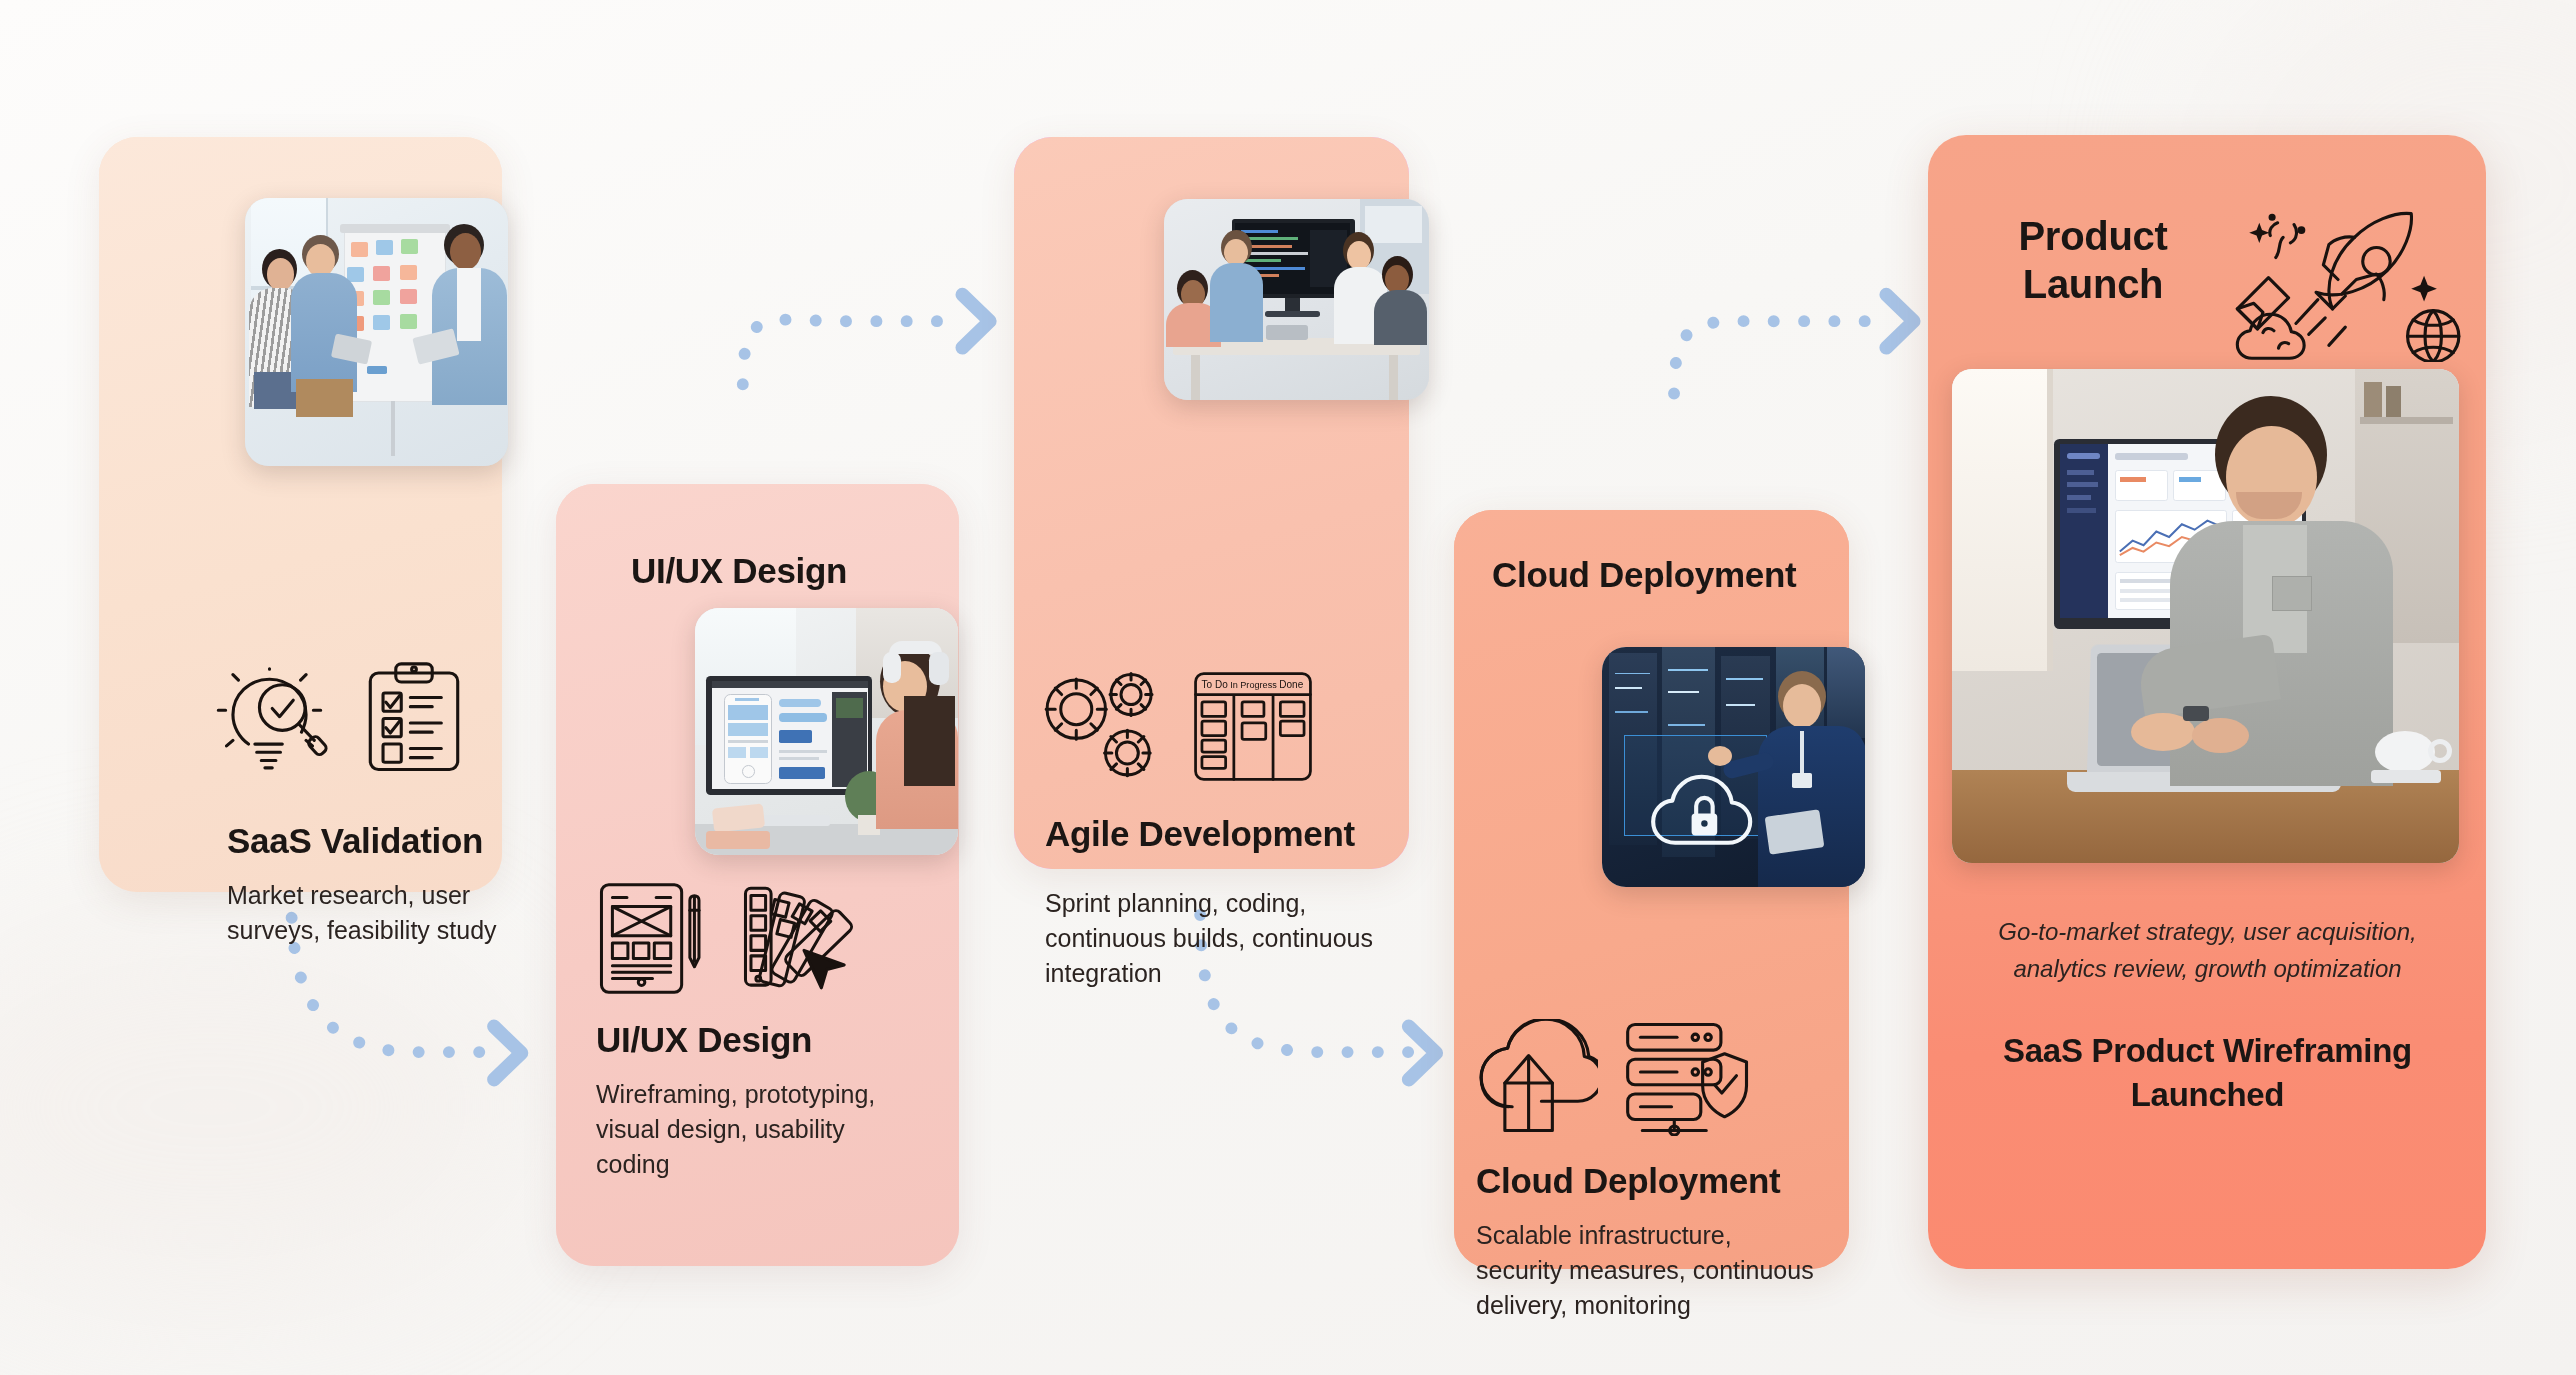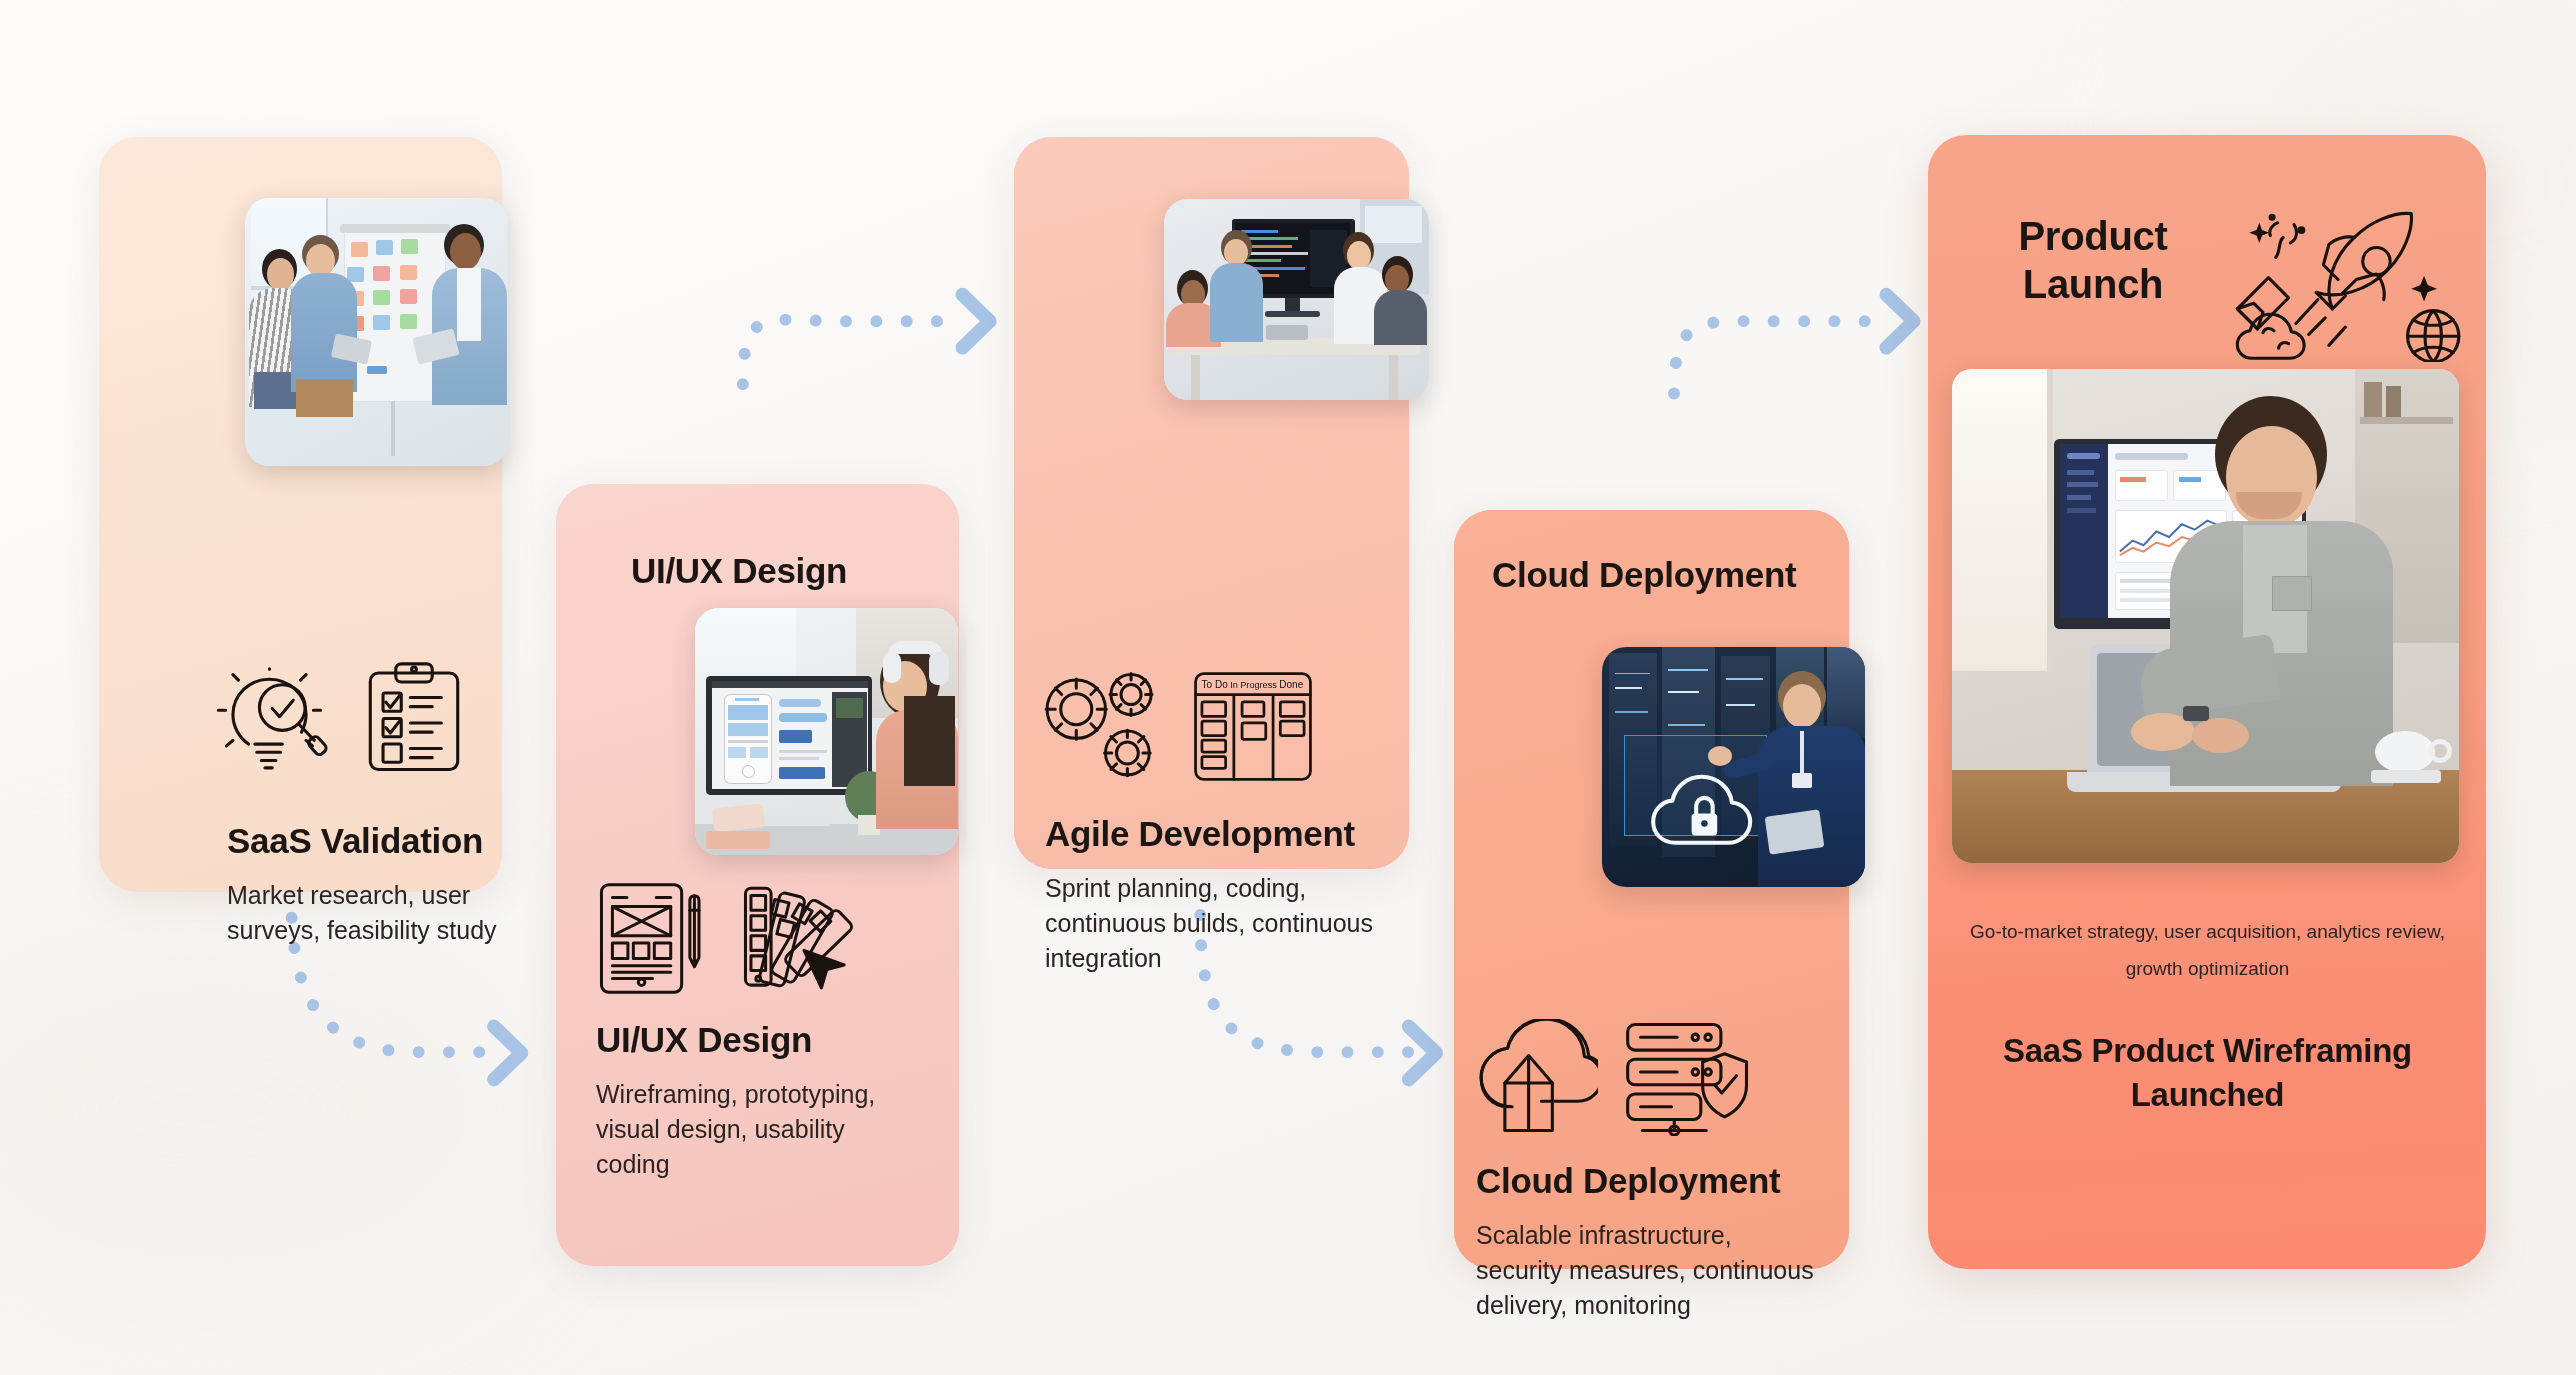--- a/index.html
+++ b/index.html
@@ -395,21 +395,21 @@
           <rect x="12" y="96" width="26" height="13" rx="2"></rect>
           <rect x="56" y="36" width="24" height="16" rx="2"></rect>
           <rect x="56" y="59" width="26" height="18" rx="2"></rect>
           <rect x="98" y="36" width="26" height="16" rx="2"></rect>
           <rect x="98" y="57" width="26" height="16" rx="2"></rect>
         </svg>
       </span>
     </div>
 
     <div class="card-body" style="left:31px; top:677px; width:340px;">
-      <div class="card-heading" style="font-size:35px; line-height:40px; margin-bottom:17px;">Agile Development</div>
+      <div class="card-heading" style="font-size:35px; line-height:40px; margin-bottom:32px;">Agile Development</div>
       <div class="card-desc" style="font-size:25px; line-height:35px;">Sprint planning, coding, continuous builds, continuous integration</div>
     </div>
   </div>
 
   <div class="card" style="left:1454px; top:510px; width:395px; height:759px;
               background:#f8a98c; box-shadow:0 9.1px 37px rgba(140,70,45,0.12);">
     <div class="card-inner" style="background:linear-gradient(165deg,#f9b096 0%,#f8a98c 55%,#f6a184 100%);"></div>
 
     <div class="card-title-top" style="left:38px; top:44px; font-size:35px; line-height:42px;">Cloud Deployment</div>
 
@@ -579,19 +579,19 @@
       <div class="blob" style="left:240px; top:349px; width:57px; height:35px; background:#e0b091;"></div>
 
       <div class="rect" style="left:231px; top:337px; width:25.6px; height:14.6px; background:#474b50; border-radius:3.7px;"></div>
 
       <div class="blob" style="left:423px; top:362px; width:60px; height:42px; background:#f2f3f4;"></div>
       <div class="rect" style="left:419px; top:401px; width:70px; height:12.8px; background:#e4e6e8; border-radius:3.7px;"></div>
       <div class="blob" style="left:476px; top:370px; width:24px; height:24px; border:5.5px solid #eceef0;"></div>
     </div>
 
     <div class="card-body" style="left:37px; top:778px; width:485px; text-align:center;">
-      <div class="card-desc" style="font-size:19px; line-height:37px;">Go-to-market strategy, user acquisition, analytics review, growth optimization</div>
+      <div class="card-desc" style="font-size:24px; line-height:37px;font-style:italic;">Go-to-market strategy, user acquisition, analytics review, growth optimization</div>
       <div class="card-heading" style="font-size:33px; line-height:44px; margin-top:42px;">SaaS Product Wireframing Launched</div>
     </div>
   </div>
 
 </div>
 
 
 </body></html>

